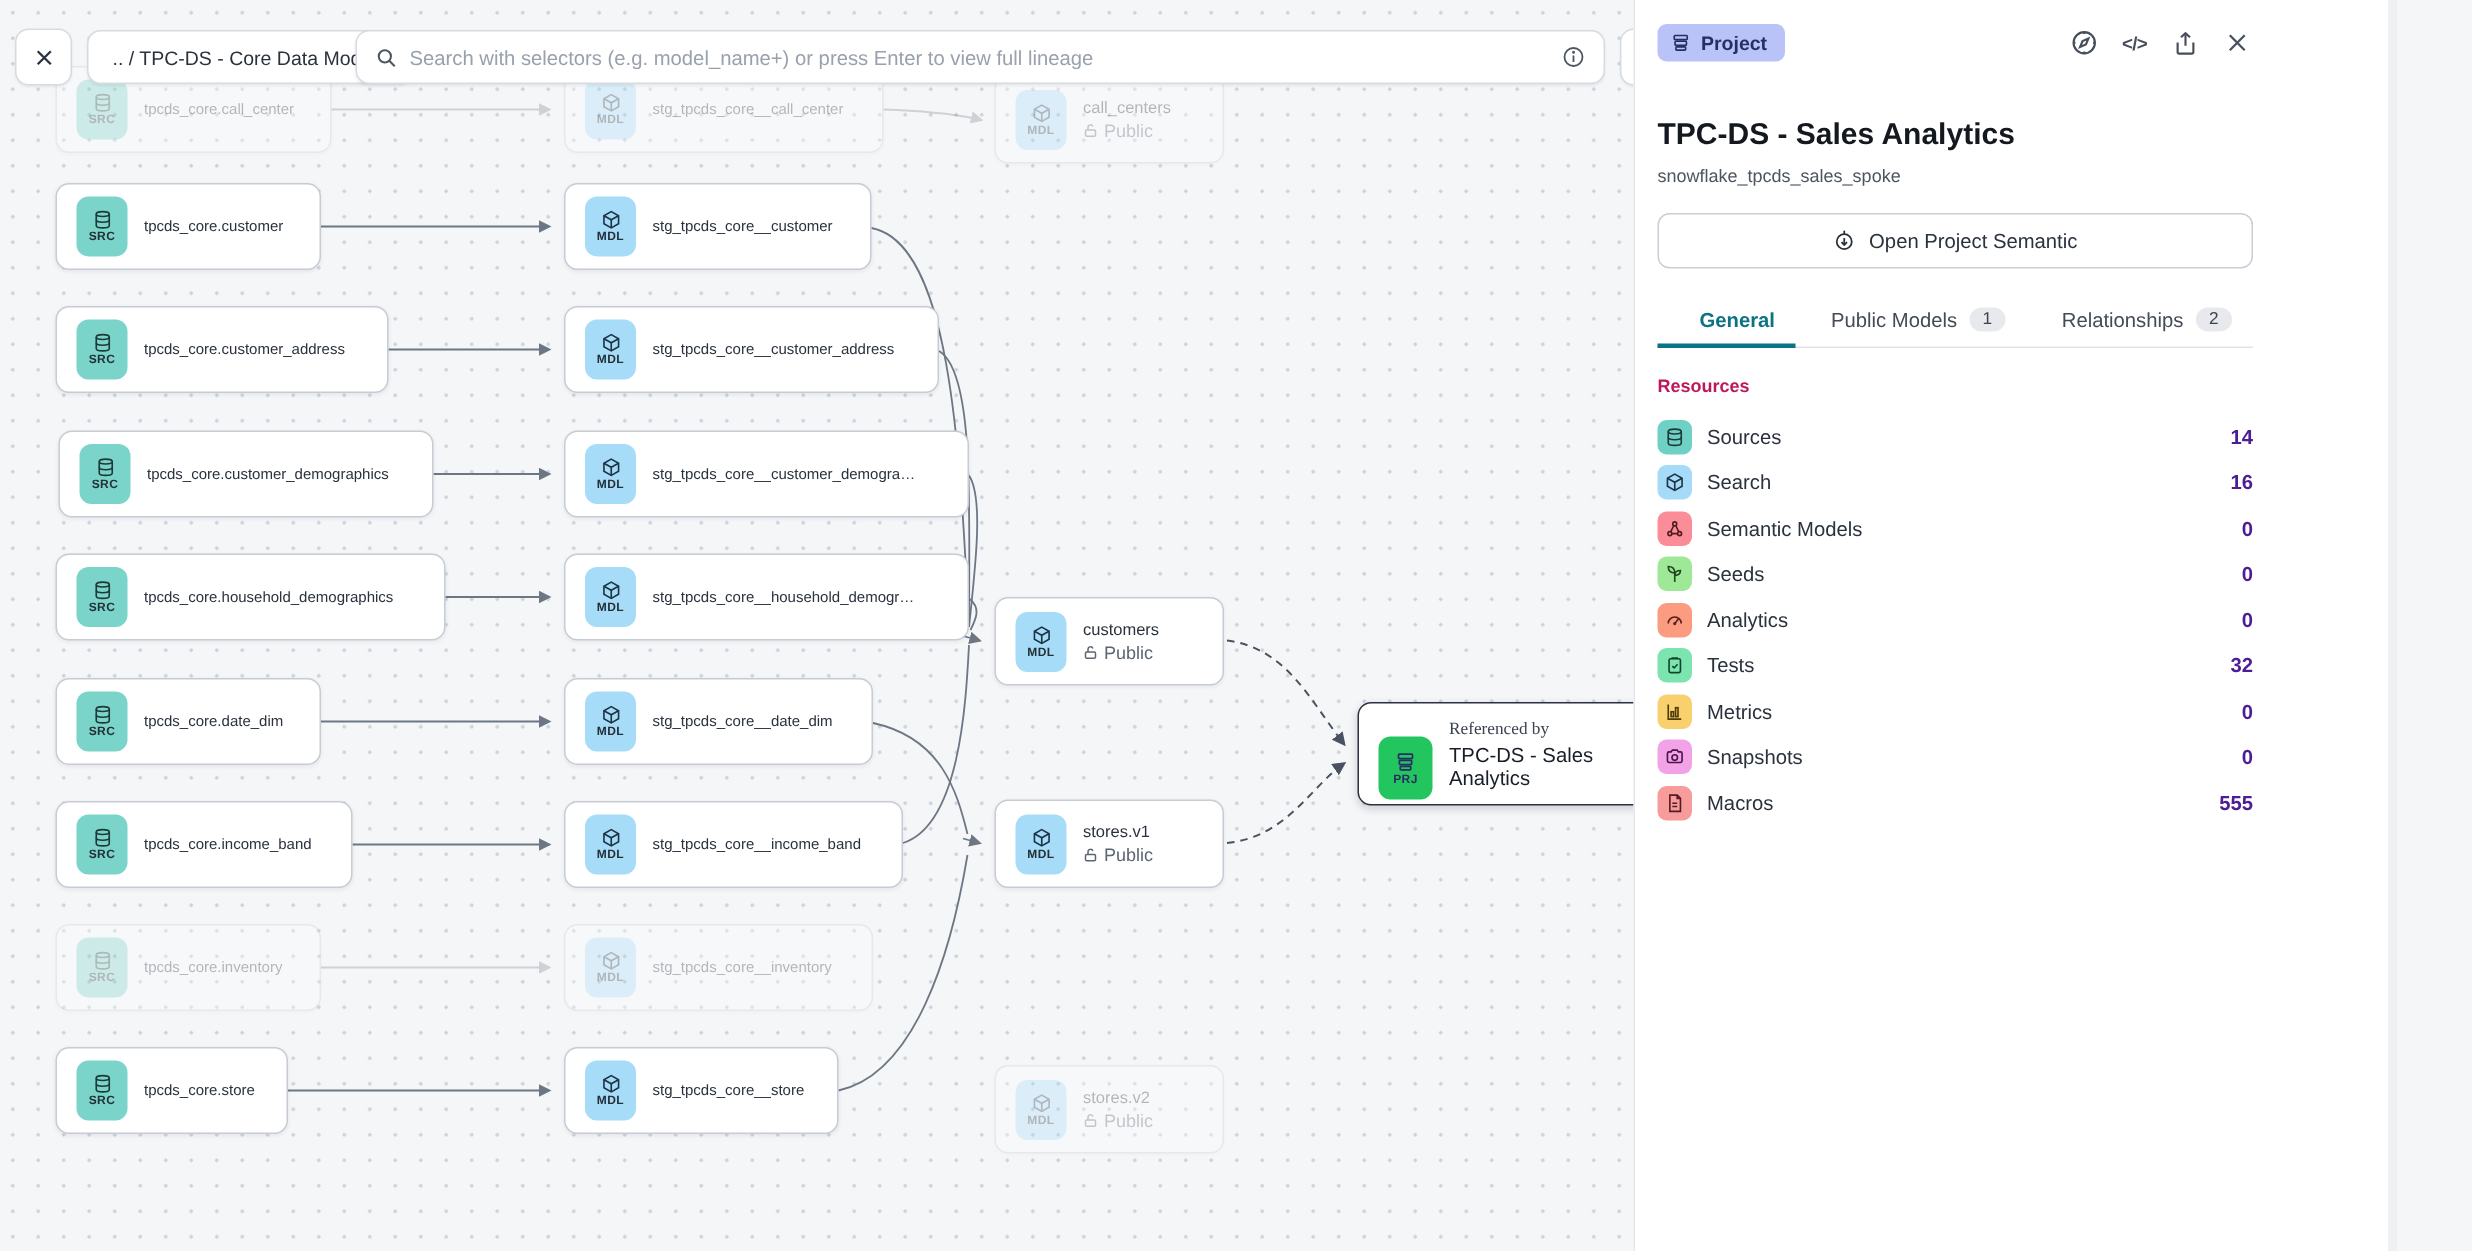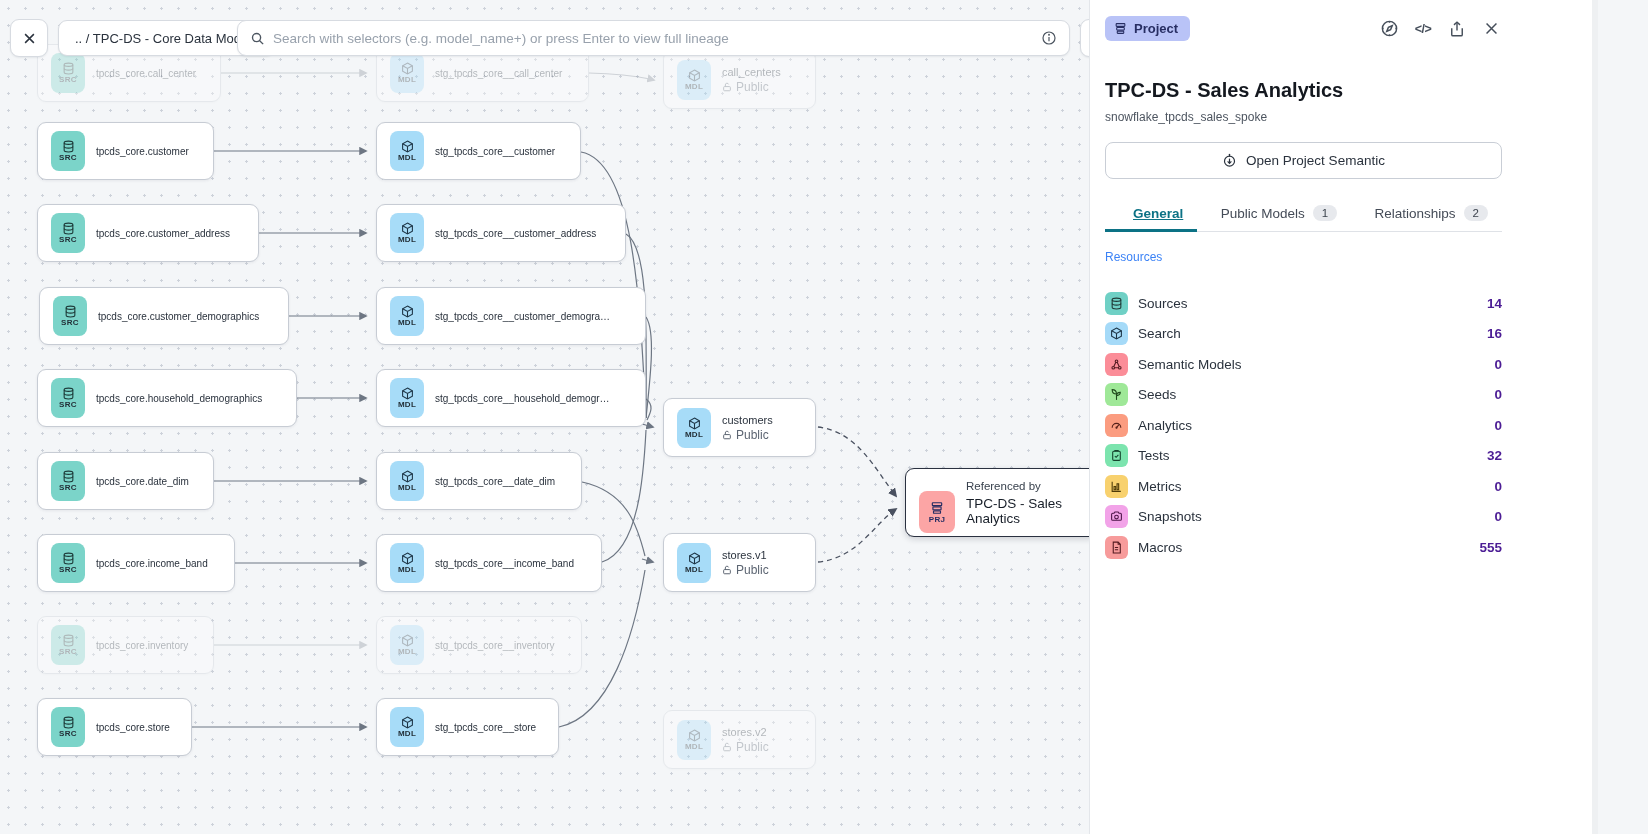--- a/index.html
+++ b/index.html
@@ -17,29 +17,29 @@
   .node { position:absolute; z-index:2; height:58px; background:#fff; border:1px solid #c7ccd4;
     border-radius:9px; display:flex; align-items:center; gap:11px; padding:0 13px;
     box-shadow:0 1px 3px rgba(25,35,50,.07); cursor:pointer; }
   .node-label { font-size:10px; color:#2a323d; white-space:nowrap; }
   .nbadge { flex:0 0 auto; width:34px; height:40px; border-radius:8px; display:flex; flex-direction:column;
     align-items:center; justify-content:center; gap:1px; }
   .nbadge svg { display:block; }
   .nbadge .btxt { font-size:8px; font-weight:700; letter-spacing:.3px; color:#233038; line-height:1; }
   .src-badge { background:#7bd4c9; }
   .mdl-badge { background:#a7dcf8; }
-  .prj-badge { background:#fca5a5; width:36px; height:42px;margin-top:19px; }
+  .prj-badge { background:#22c55e; width:36px; height:42px;margin-top:19px; }
   .prj-badge .btxt { color:#272e63; }
   .faded { opacity:.32; }
   .pubnode { height:59px; }
   .pub-text { display:flex; flex-direction:column; gap:2px; }
   .pub-name { font-size:11px; color:#2a323d; }
   .pub-access { font-size:12px; color:#5c6572; display:flex; align-items:center; gap:4px; }
   .prj-node { height:69px; border:1.8px solid #2a3140; box-shadow:0 2px 6px rgba(20,30,45,.18); }
-  .prj-kicker { font-size:11.5px; color:#39424e; }
+  .prj-kicker { font-size:11.5px; color:#39424e;font-family:Liberation Serif, serif; }
   .prj-name { font-size:13.5px; color:#171e28; margin-top:2px; }
 
   
   .toolbar { position:absolute; left:0; top:0; width:1139px; z-index:10; }
   .tbtn { position:absolute; background:#fff; border:1px solid #d7dbe1; border-radius:9px;
     box-shadow:0 1px 2px rgba(20,30,45,.07); display:flex; align-items:center; justify-content:center;
     cursor:pointer; color:#3a424d; }
   .close-btn { left:10px; top:19px; width:38px; height:38px; }
   .crumb { position:absolute; left:58px; top:20px; height:36px; background:#fff; border:1px solid #d7dbe1;
     border-radius:9px; box-shadow:0 1px 2px rgba(20,30,45,.07); display:flex; align-items:center;
@@ -64,28 +64,28 @@
   .hicon { width:22px; height:22px; display:flex; align-items:center; justify-content:center; cursor:pointer; }
   .code-icon { font-size:12.5px; font-weight:700; color:#454e5a; letter-spacing:-.5px; }
   .panel-title { margin-top:38px; font-size:20px; font-weight:700; color:#14181f; }
   .panel-sub { margin-top:8px; font-size:12px; color:#4d5560; }
   .overview-btn { margin-top:18px; width:397px; height:37px; background:#fff; border:1px solid #c9ced6;
     border-radius:8px; display:flex; align-items:center; justify-content:center; gap:9px;
     font-size:13.5px; color:#2a323d; cursor:pointer; font-family:"Liberation Sans", sans-serif; }
   .tabs { margin-top:20px; width:397px; display:flex; align-items:flex-end; border-bottom:1px solid #dfe2e7; }
   .tab { display:flex; align-items:center; gap:8px; font-size:13.5px; color:#3c members444b57; color:#444b57;
     padding:6px 14px 10px 14px; cursor:pointer; }
-  .tab:first-child { padding-left:28px;text-decoration:underline; }
+  .tab:first-child { padding-left:28px; }
   .tab.active { color:#0c7285; font-weight:700; border-bottom:3px solid #0c7285; margin-bottom:-1px;
     padding-bottom:8px; }
   .tab .pill { background:#e7e9ed; color:#3c434d; font-size:11.5px; font-weight:400;
     padding:2px 9px; border-radius:10px; }
   .tabs .spacer { flex:1; }
-  .res-heading { margin-top:18px; font-size:12px; font-weight:400; color:#3b82f6; }
-  .res-list { margin-top:24px; width:397px; }
+  .res-heading { margin-top:18px; font-size:12px; font-weight:700; color:#be185d; }
+  .res-list { margin-top:12px; width:397px; }
   .res-row { display:flex; align-items:center; height:30.5px; cursor:pointer; }
   .res-icon { width:23px; height:23px; border-radius:6px; display:flex; align-items:center;
     justify-content:center; margin-right:10px; color:#21302e; }
   .res-label { font-size:13.5px; color:#2a323d; flex:1; }
   .res-count { font-size:13.5px; font-weight:700; color:#4c1d95; }
 </style>
 </head>
 <body>
 
 <div class="app">

